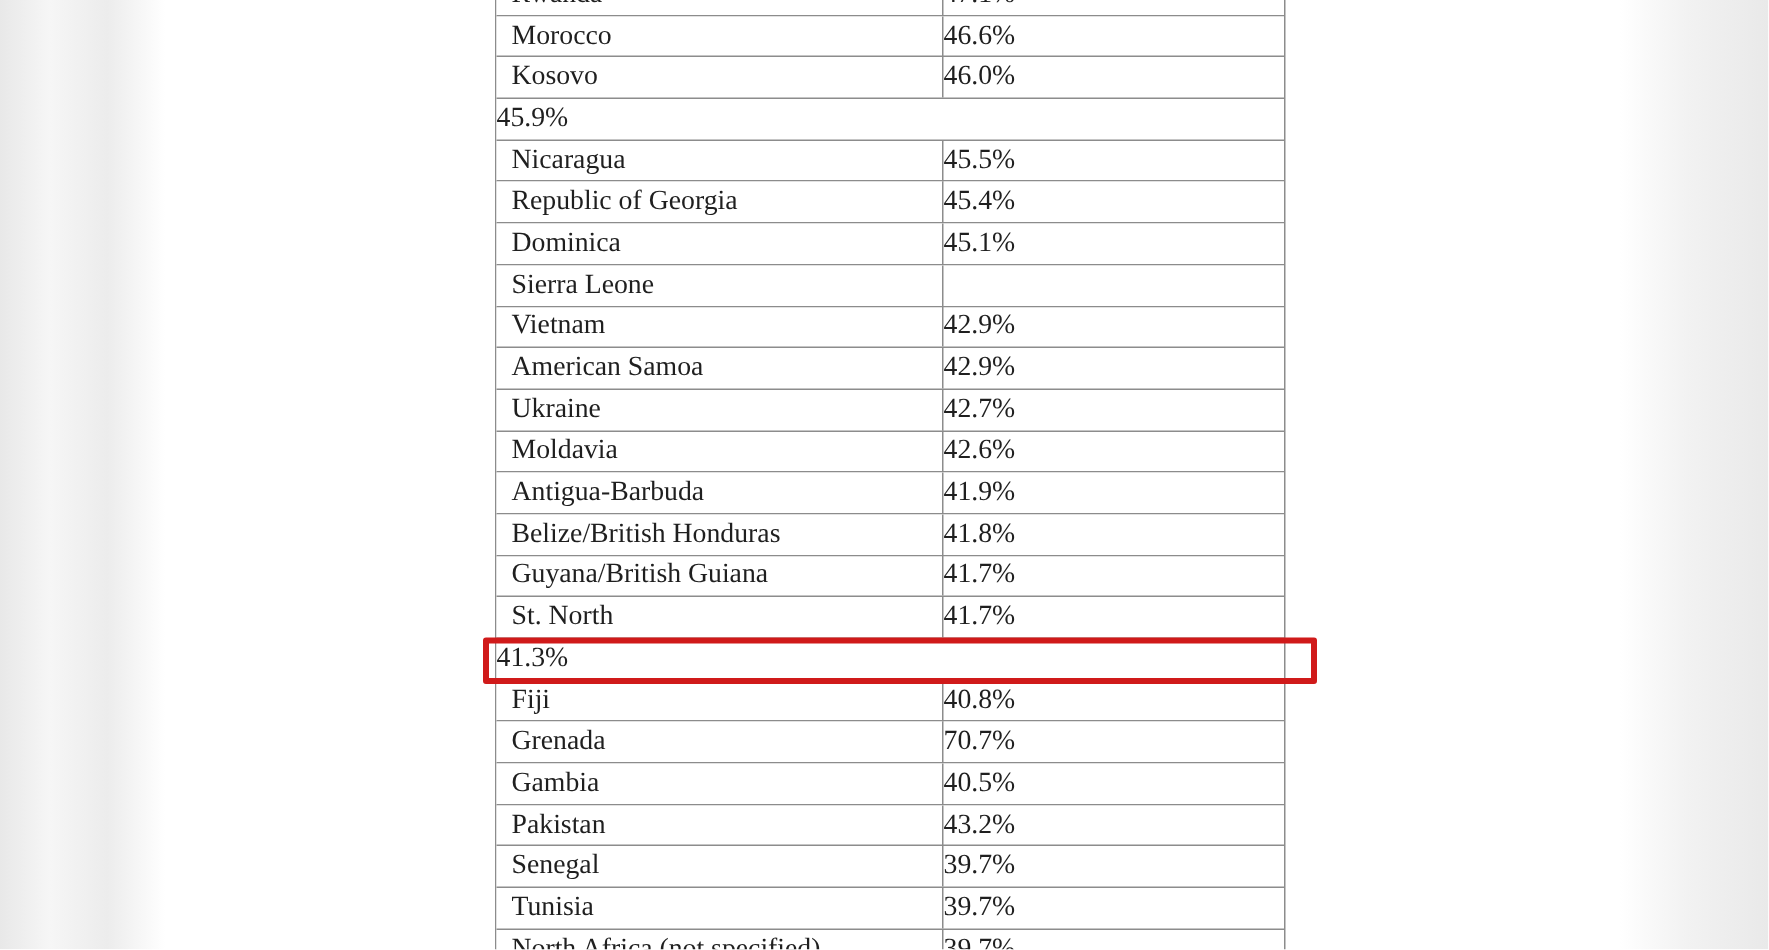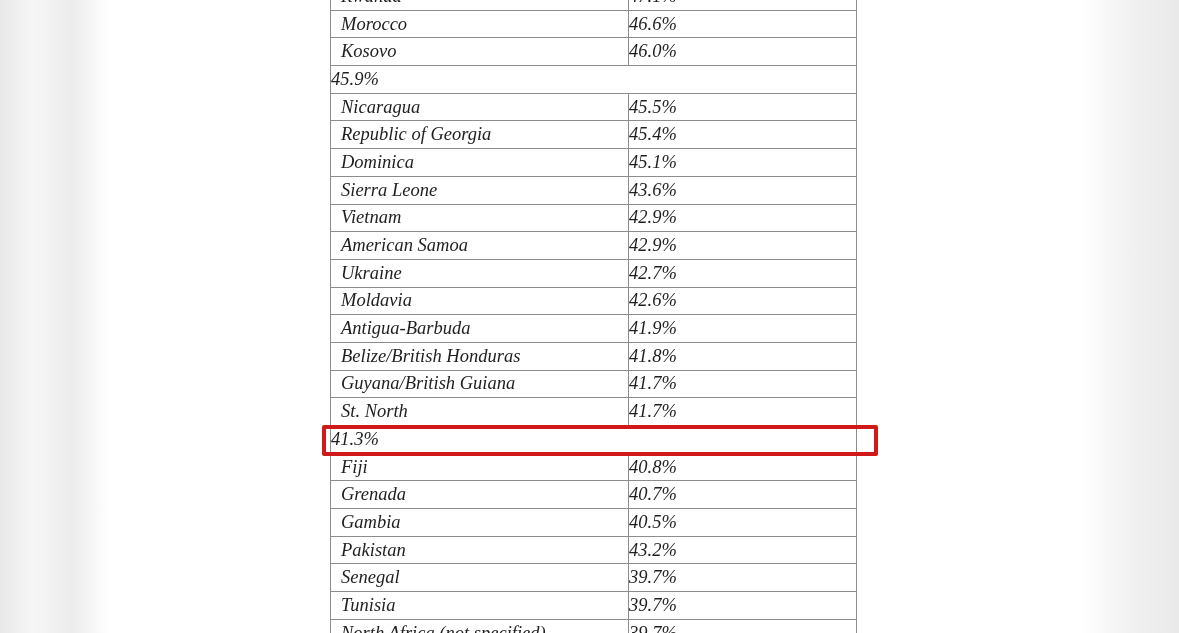--- a/index.html
+++ b/index.html
@@ -50,21 +50,20 @@
     border-bottom: 1px solid #8c8c8c;
     align-items: center;
     background: #ffffff;
   }
   .cell {
     box-sizing: border-box;
     font-size: 18.5px;
     line-height: 27px;
     white-space: nowrap;
     overflow: hidden;
-    font-style: italic;
   }
   .cell.name {
     width: 298px;
     padding-left: 10px;
     border-right: 1px solid #8c8c8c;
   }
   .cell.value {
     flex: 1;
     text-align: left;
     padding-right: 11px;
@@ -112,21 +111,20 @@
       <div class="row">
         <div class="cell name">Republic of Georgia</div>
         <div class="cell value">45.4%</div>
       </div>
       <div class="row">
         <div class="cell name">Dominica</div>
         <div class="cell value">45.1%</div>
       </div>
       <div class="row">
         <div class="cell name">Sierra Leone</div>
-        <div class="cell value">43.6%</div>
       </div>
       <div class="row">
         <div class="cell name">Vietnam</div>
         <div class="cell value">42.9%</div>
       </div>
       <div class="row">
         <div class="cell name">American Samoa</div>
         <div class="cell value">42.9%</div>
       </div>
       <div class="row">
@@ -155,21 +153,21 @@
       </div>
       <div class="row">
         <div class="cell value">41.3%</div>
       </div>
       <div class="row">
         <div class="cell name">Fiji</div>
         <div class="cell value">40.8%</div>
       </div>
       <div class="row">
         <div class="cell name">Grenada</div>
-        <div class="cell value">40.7%</div>
+        <div class="cell value">70.7%</div>
       </div>
       <div class="row">
         <div class="cell name">Gambia</div>
         <div class="cell value">40.5%</div>
       </div>
       <div class="row">
         <div class="cell name">Pakistan</div>
         <div class="cell value">43.2%</div>
       </div>
       <div class="row">

